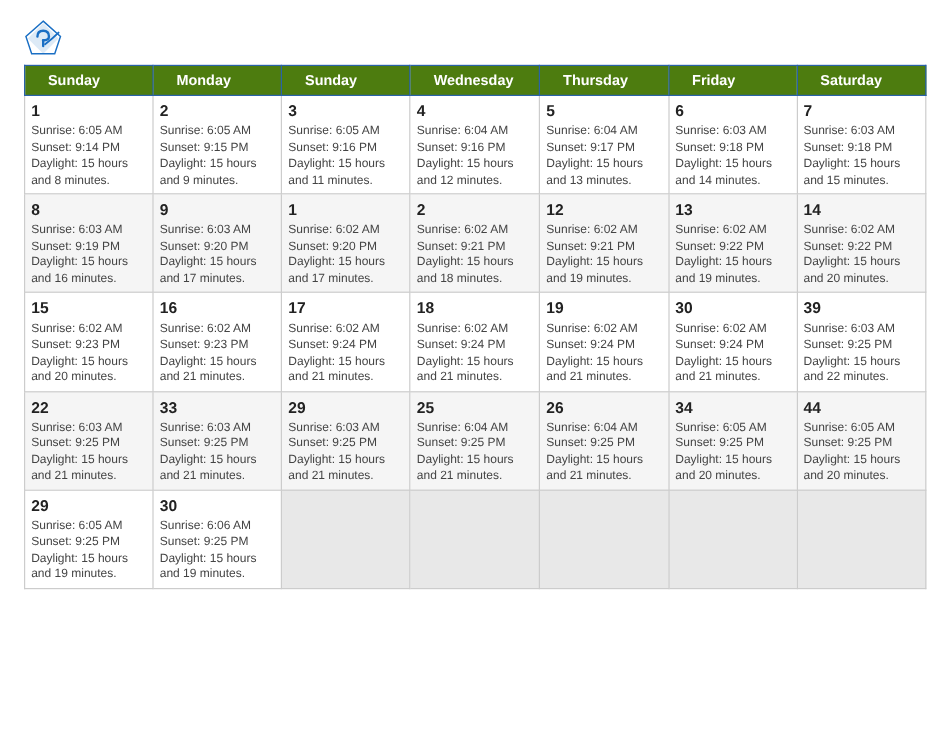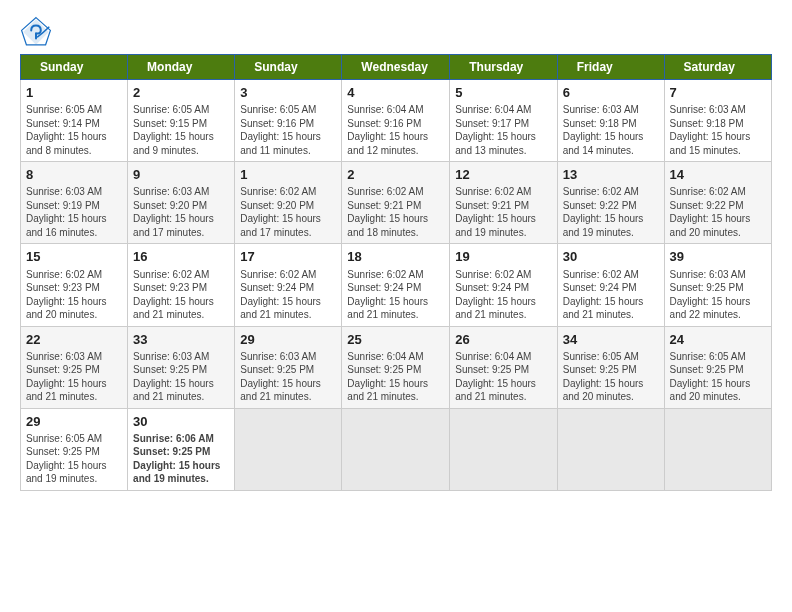--- a/index.html
+++ b/index.html
@@ -327,38 +327,38 @@
 and 21 minutes.</div>
           </td>
           <td>
             <span class="day-num">34</span>
             <div class="day-info" style="white-space: pre-line;">Sunrise: 6:05 AM
 Sunset: 9:25 PM
 Daylight: 15 hours
 and 20 minutes.</div>
           </td>
           <td>
-            <span class="day-num">24</span>
+            <span class="day-num">44</span>
             <div class="day-info" style="white-space: pre-line;">Sunrise: 6:05 AM
 Sunset: 9:25 PM
 Daylight: 15 hours
 and 20 minutes.</div>
           </td>
         </tr>
         <tr>
           <td>
             <span class="day-num">29</span>
             <div class="day-info" style="white-space: pre-line;">Sunrise: 6:05 AM
 Sunset: 9:25 PM
 Daylight: 15 hours
 and 19 minutes.</div>
           </td>
           <td>
             <span class="day-num">30</span>
-            <div class="day-info" style="white-space: pre-line; font-weight: bold;">Sunrise: 6:06 AM
+            <div class="day-info" style="white-space: pre-line;">Sunrise: 6:06 AM
 Sunset: 9:25 PM
 Daylight: 15 hours
 and 19 minutes.</div>
           </td>
           <td class="empty"></td>
           <td class="empty"></td>
           <td class="empty"></td>
           <td class="empty"></td>
           <td class="empty"></td>
         </tr>

